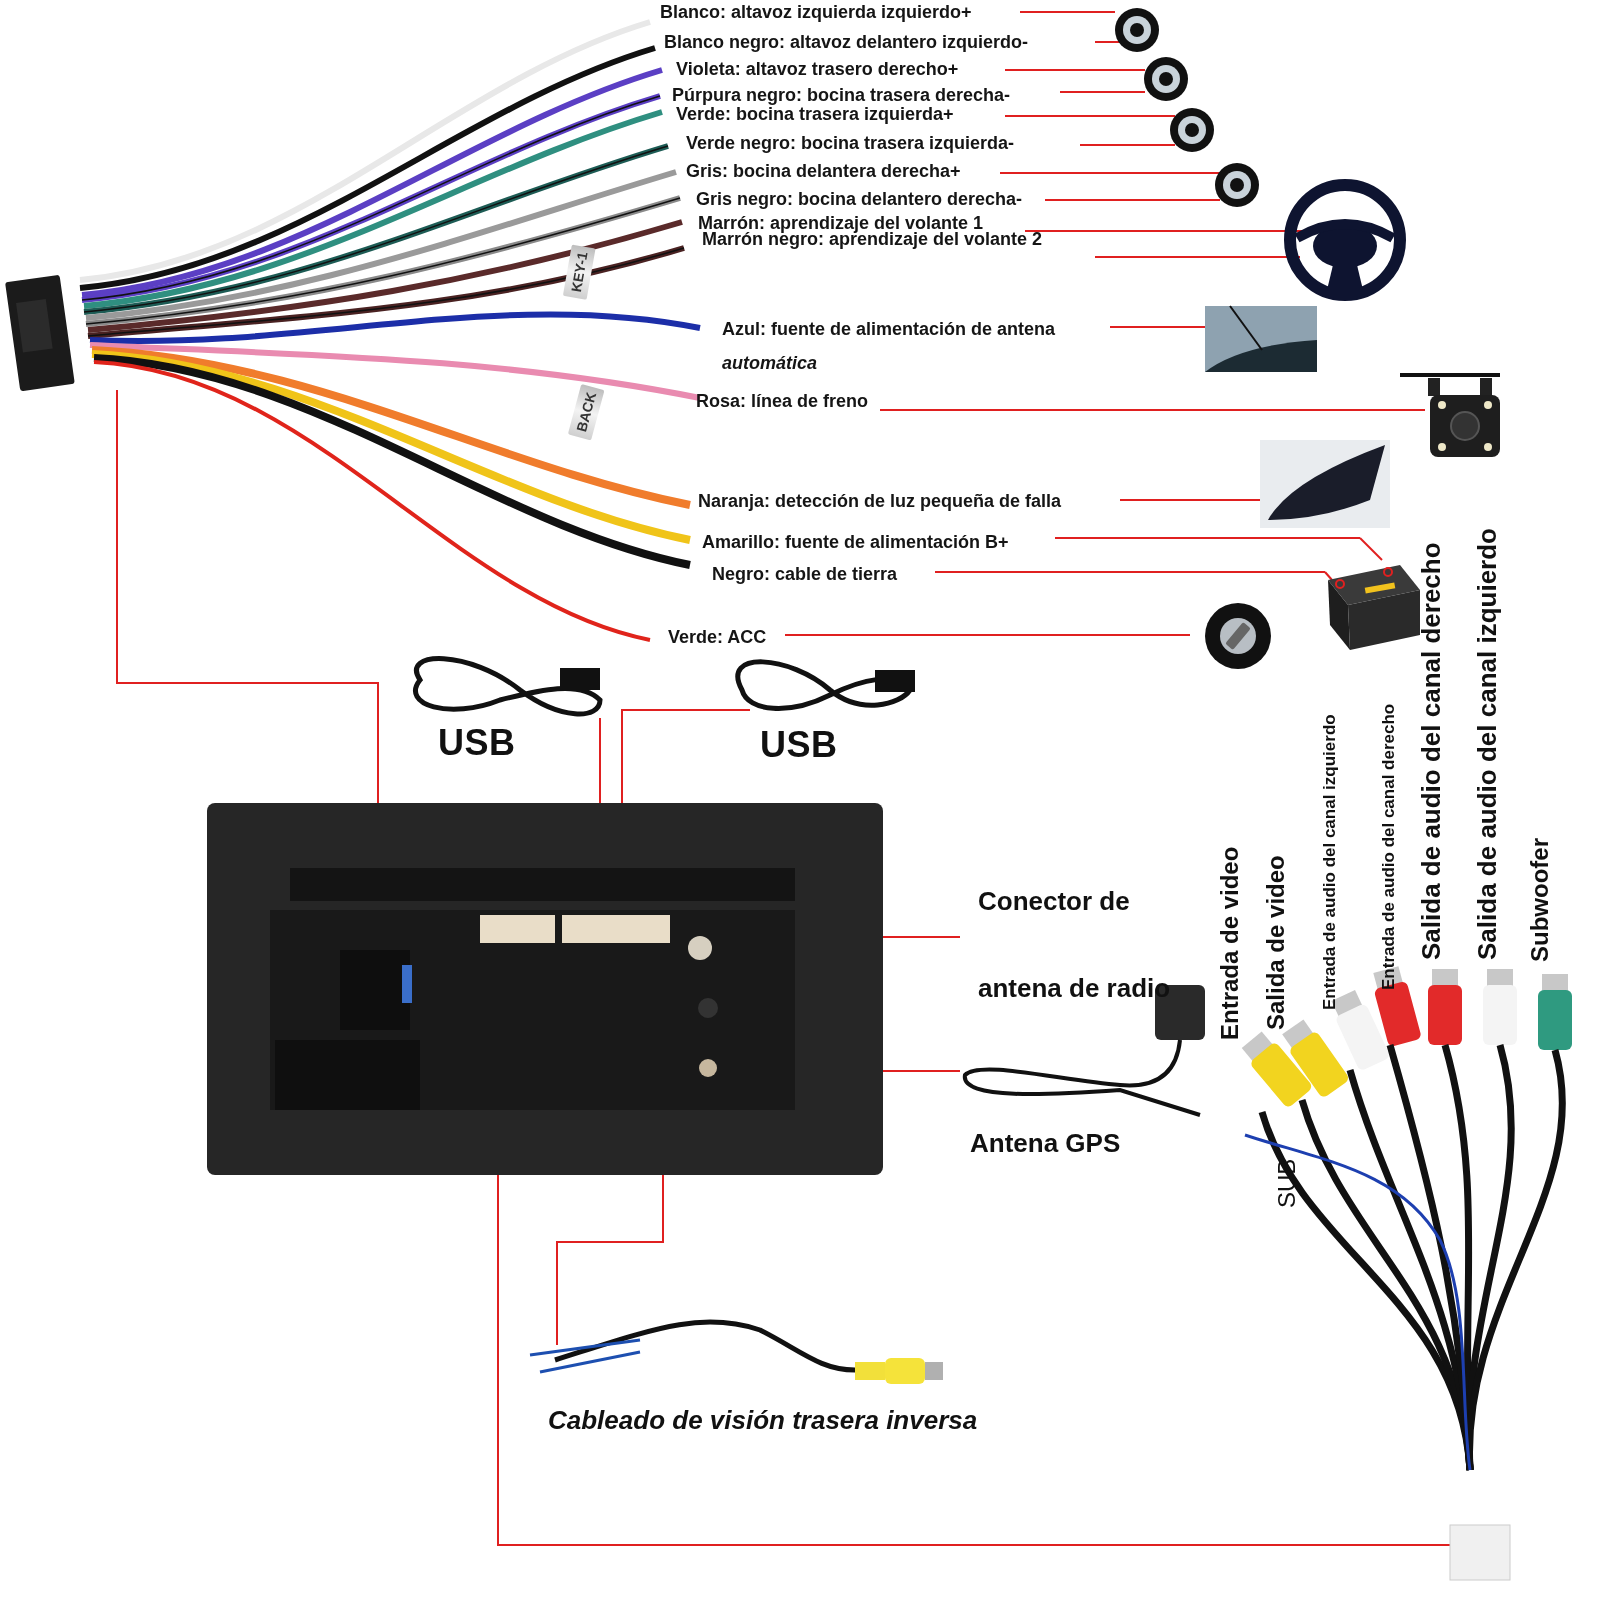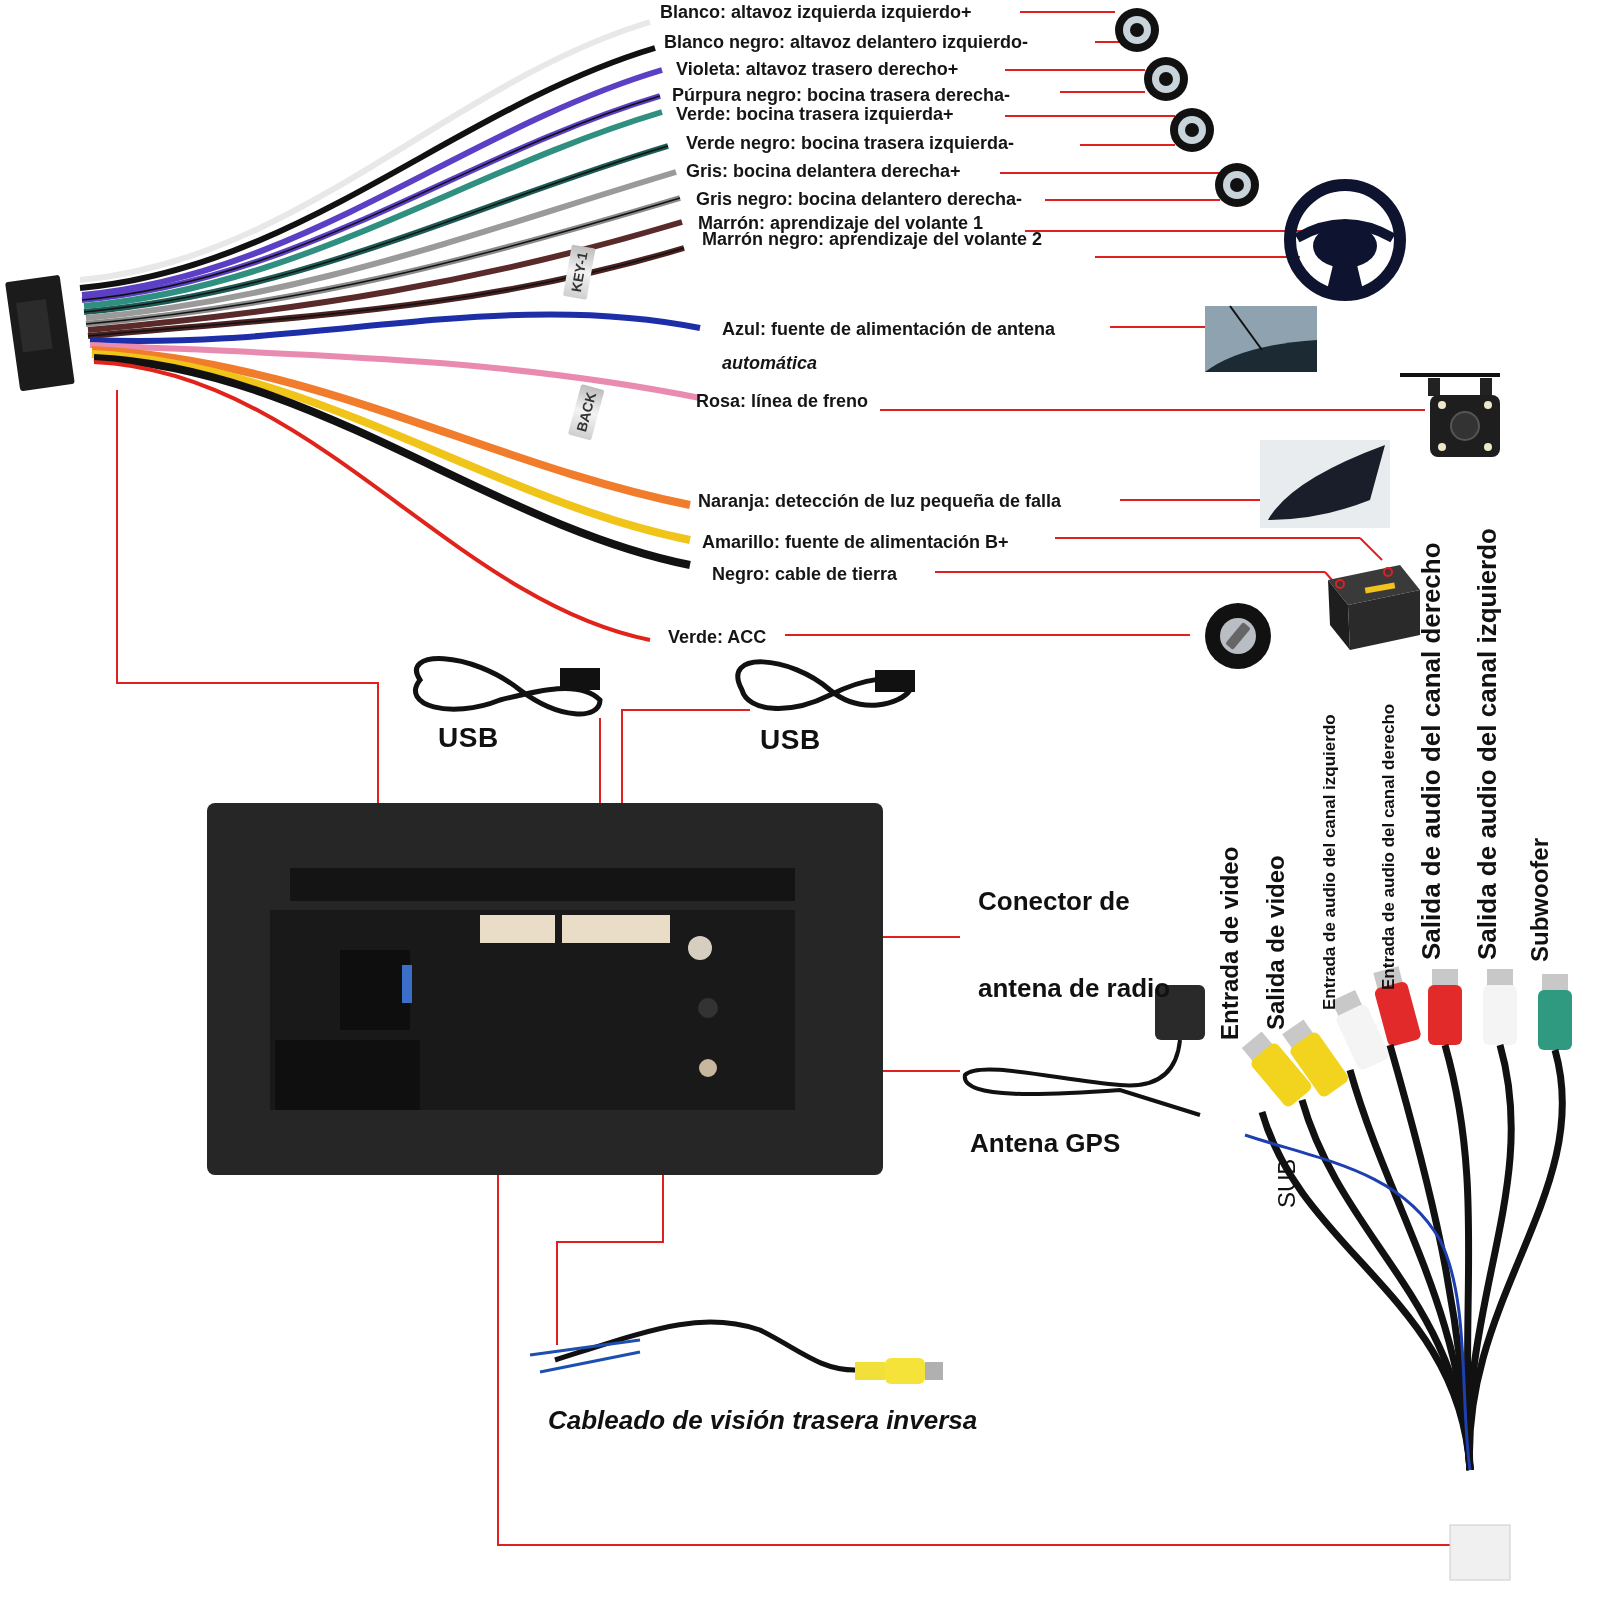--- a/index.html
+++ b/index.html
@@ -1,20 +1,20 @@
 <!DOCTYPE html>
 <html><head>
 <meta charset="utf-8">
 <style>
   html,body{margin:0;padding:0;background:#fff;}
   body{width:1600px;height:1600px;position:relative;overflow:hidden;font-family:"Liberation Sans","DejaVu Sans",sans-serif;color:#111;}
   #wires{position:absolute;left:0;top:0;width:1600px;height:1600px;}
   .lbl{position:absolute;font-weight:bold;font-size:18px;white-space:nowrap;line-height:1;color:#151515;}
   .big{position:absolute;font-weight:bold;font-size:26px;white-space:nowrap;color:#111;line-height:1;}
-  .usb{position:absolute;font-size:28px;font-weight:bold;color:#111;letter-spacing:0.5px;}
+  .usb{position:absolute;font-size:36px;font-weight:bold;color:#111;letter-spacing:0.5px;}
   .vlbl{position:absolute;font-weight:bold;white-space:nowrap;transform-origin:0 0;transform:rotate(-90deg);color:#111;line-height:1;}
   .sticker{position:absolute;background:linear-gradient(90deg,#cfcfcf,#f3f3f3,#bdbdbd);color:#333;font-size:14px;font-weight:bold;padding:4px 6px;border-radius:2px;}
 </style>
 </head>
 <body>
 
 <svg id="wires" viewBox="0 0 1600 1600" xmlns="http://www.w3.org/2000/svg">
 
   <g>
     <rect x="12" y="278" width="55" height="110" rx="3" fill="#1b1b1b" transform="rotate(-8 40 330)"></rect>

